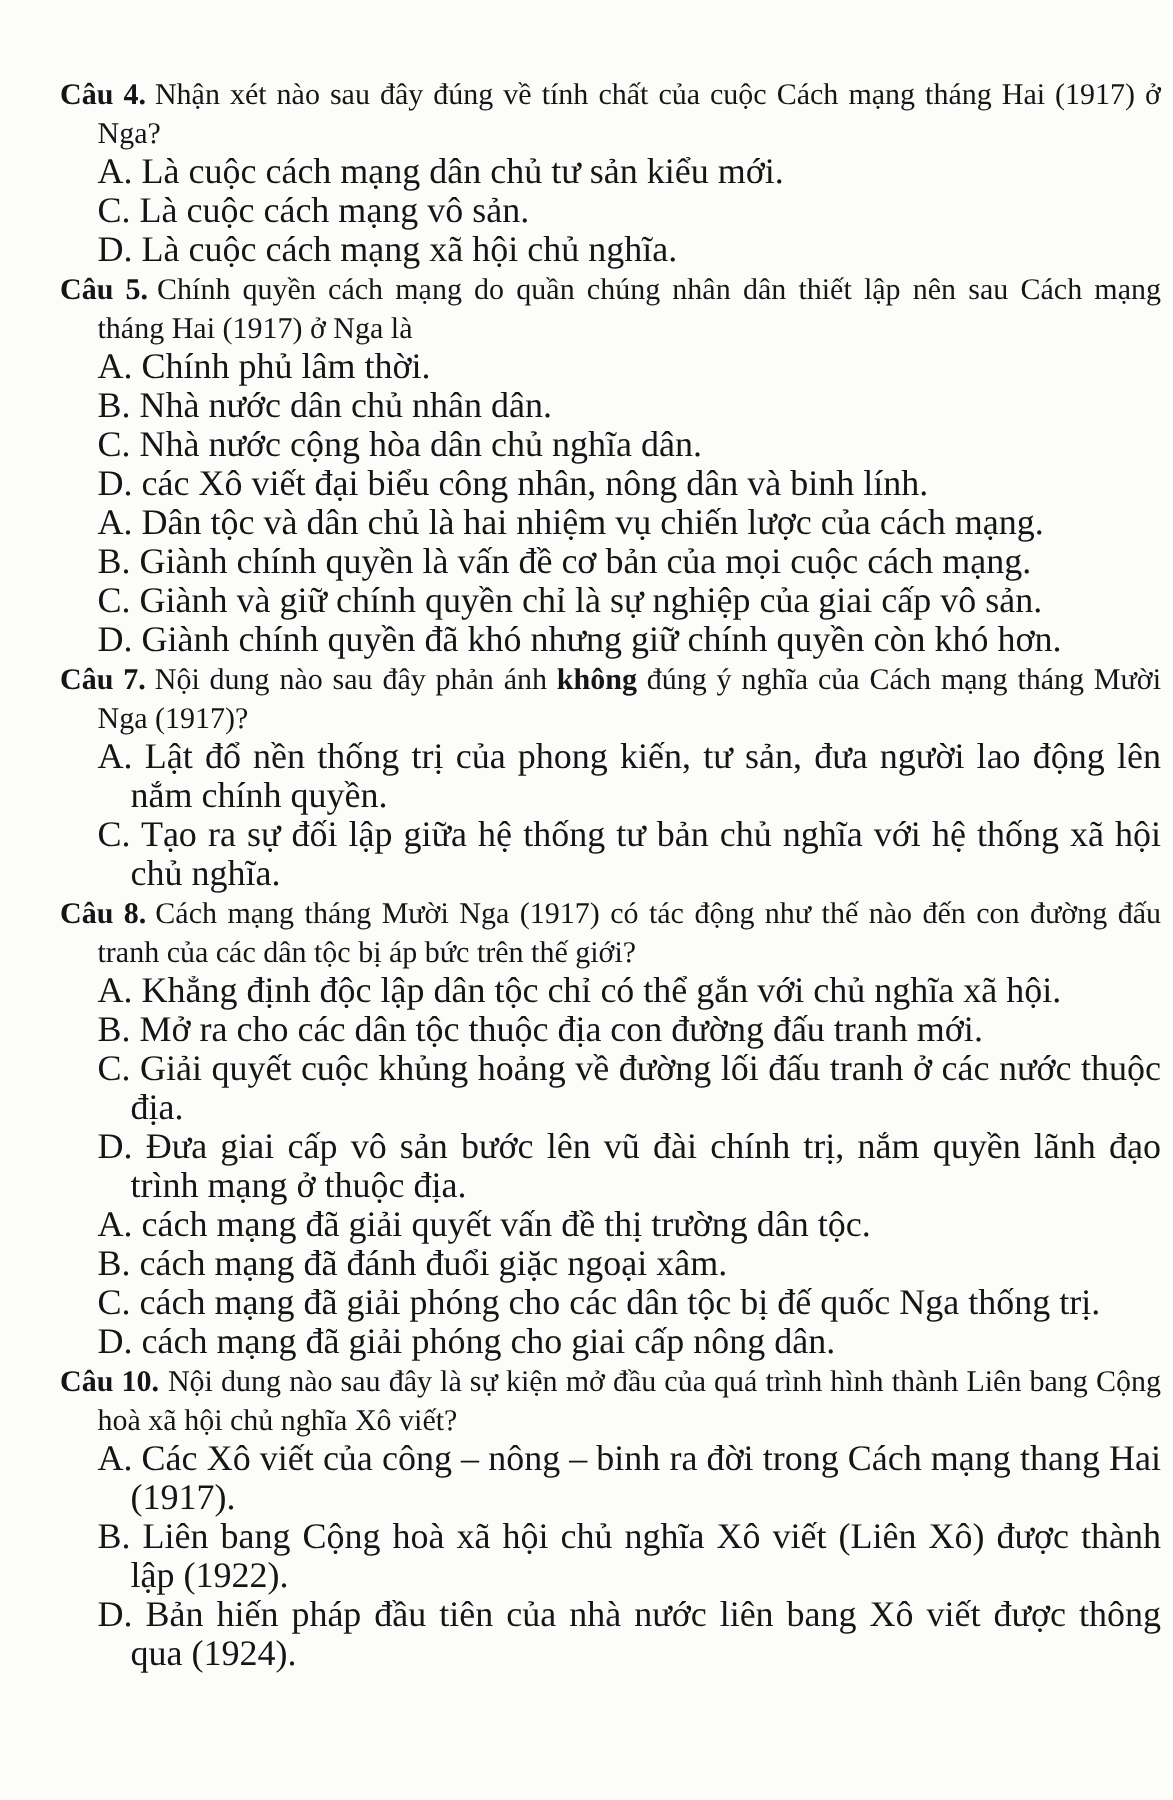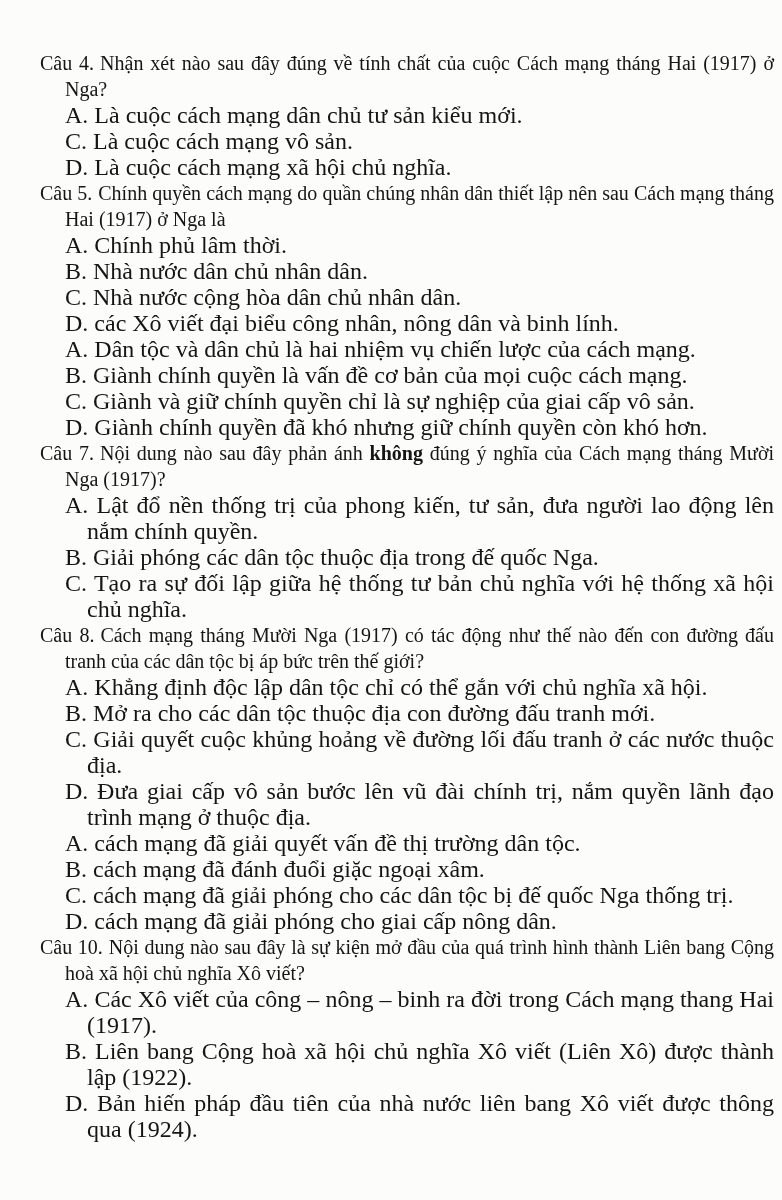--- a/index.html
+++ b/index.html
@@ -18,21 +18,21 @@
   .question { margin: 0; }
   .q-line {
     margin: 0;
     padding-left: 25px;
     text-indent: -25px;
     text-align: justify;
     font-size: 20px;
     line-height: 26px;
   }
   .q-label {
-    font-weight: normal;
+    font-weight: bold;
     margin-right: 0.3em;
   }
   .q-bold { font-weight: bold; }
   .option {
     margin: 0 0 0 25px;
     padding-left: 22px;
     text-indent: -22px;
     text-align: justify;
     font-size: 24px;
     line-height: 26px;
@@ -54,35 +54,34 @@
     <p class="q-line"><b class="q-label">Câu 4.</b><span>Nhận xét nào sau đây đúng về tính chất của cuộc Cách mạng tháng Hai (1917) ở Nga?</span></p>
     <div class="option">A. Là cuộc cách mạng dân chủ tư sản kiểu mới.</div>
     <div class="option">C. Là cuộc cách mạng vô sản.</div>
     <div class="option">D. Là cuộc cách mạng xã hội chủ nghĩa.</div>
   </div>
 
   <div class="question">
     <p class="q-line"><b class="q-label">Câu 5.</b><span>Chính quyền cách mạng do quần chúng nhân dân thiết lập nên sau Cách mạng tháng Hai (1917) ở Nga là</span></p>
     <div class="option">A. Chính phủ lâm thời.</div>
     <div class="option">B. Nhà nước dân chủ nhân dân.</div>
-    <div class="option">C. Nhà nước cộng hòa dân chủ nhân dân.</div>
+    <div class="option">C. Nhà nước cộng hòa dân chủ nghĩa dân.</div>
     <div class="option">D. các Xô viết đại biểu công nhân, nông dân và binh lính.</div>
   </div>
 
   <div class="question">
     <div class="option">A. Dân tộc và dân chủ là hai nhiệm vụ chiến lược của cách mạng.</div>
     <div class="option">B. Giành chính quyền là vấn đề cơ bản của mọi cuộc cách mạng.</div>
     <div class="option">C. Giành và giữ chính quyền chỉ là sự nghiệp của giai cấp vô sản.</div>
     <div class="option">D. Giành chính quyền đã khó nhưng giữ chính quyền còn khó hơn.</div>
   </div>
 
   <div class="question">
     <p class="q-line"><b class="q-label">Câu 7.</b><span>Nội dung nào sau đây phản ánh</span> <span class="q-bold">không</span> <span>đúng ý nghĩa của Cách mạng tháng Mười Nga (1917)?</span></p>
     <div class="option">A. Lật đổ nền thống trị của phong kiến, tư sản, đưa người lao động lên nắm chính quyền.</div>
-    <div class="option">B. Giải phóng các dân tộc thuộc địa trong đế quốc Nga.</div>
     <div class="option">C. Tạo ra sự đối lập giữa hệ thống tư bản chủ nghĩa với hệ thống xã hội chủ nghĩa.</div>
   </div>
 
   <div class="question">
     <p class="q-line"><b class="q-label">Câu 8.</b><span>Cách mạng tháng Mười Nga (1917) có tác động như thế nào đến con đường đấu tranh của các dân tộc bị áp bức trên thế giới?</span></p>
     <div class="option">A. Khẳng định độc lập dân tộc chỉ có thể gắn với chủ nghĩa xã hội.</div>
     <div class="option">B. Mở ra cho các dân tộc thuộc địa con đường đấu tranh mới.</div>
     <div class="option">C. Giải quyết cuộc khủng hoảng về đường lối đấu tranh ở các nước thuộc địa.</div>
     <div class="option">D. Đưa giai cấp vô sản bước lên vũ đài chính trị, nắm quyền lãnh đạo trình mạng ở thuộc địa.</div>
   </div>

